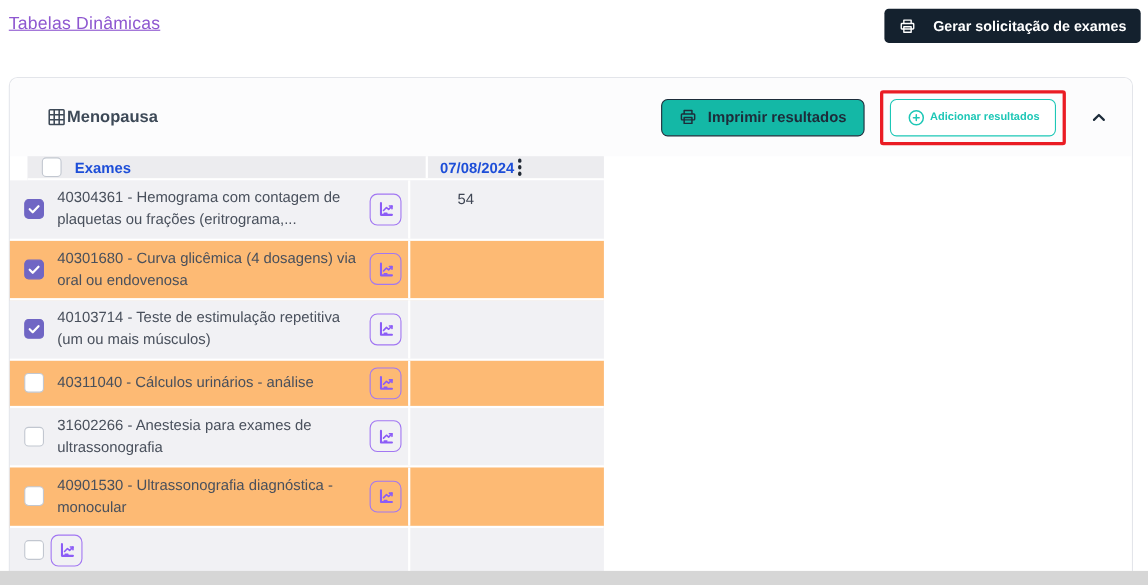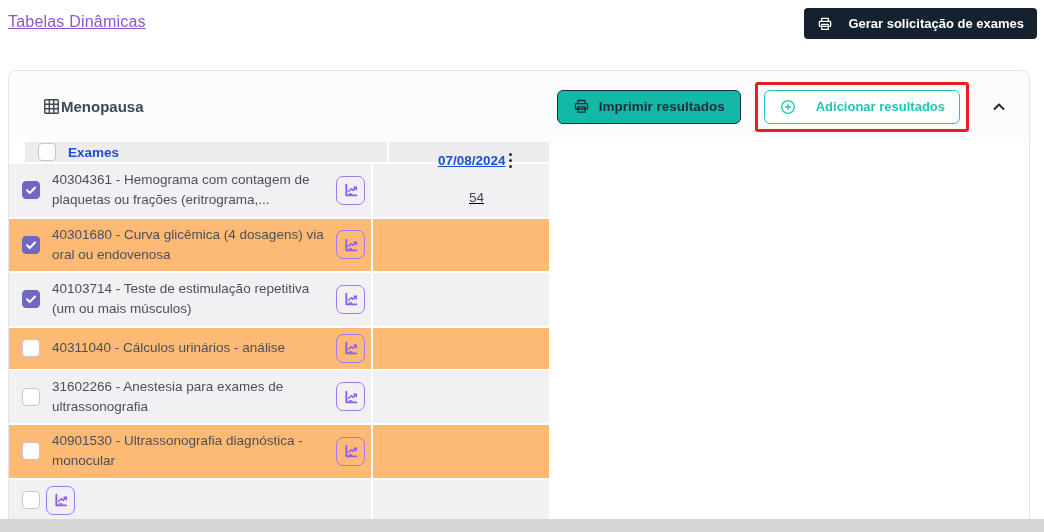--- a/index.html
+++ b/index.html
@@ -19,33 +19,33 @@
   .card-header { display:flex; align-items:center; height:71px; padding:0 20px 0 33px;
     background:#fcfcfd; border-radius:8px 8px 0 0; }
   .panel-title-group { display:flex; align-items:center; gap:0; color:#3d4957; }
   .panel-title { font-size:15px; font-weight:700; color:#3d4957; }
 
   .header-actions { margin-left:auto; display:flex; align-items:center; }
   .print-btn { display:flex; align-items:center; gap:9px; height:34px; padding:0 15px; background:#14b8a6;
     border:1.5px solid #1d2c3a; border-radius:6px; font-size:13.5px; font-weight:700; color:#1d2c3a;
     cursor:pointer; font-family:inherit; white-space:nowrap; }
   .red-box { margin-left:14px; border:3px solid #ea1c24; border-radius:3px; padding:5px 6px; }
-  .add-btn { display:flex; align-items:center; gap:19px; height:34px; padding:0 14px; background:#fff;
-    border:1.5px solid #1dc7b6; border-radius:6px; font-size:13px; font-weight:700; color:#1dc7b6;
+  .add-btn { display:flex; align-items:center; gap:4px; height:34px; padding:0 14px; background:#fff;
+    border:1.5px solid #1dc7b6; border-radius:6px; font-size:10px; font-weight:700; color:#1dc7b6;
     cursor:pointer; font-family:inherit; white-space:nowrap; }
   .collapse-btn { margin-left:24px; margin-right:4px; background:none; border:none; cursor:pointer;
     color:#1d2c3a; display:flex; align-items:center; }
 
   .table { width:540px; }
   .thead { display:flex; background:#ececef; height:22px; border-bottom:2px solid #fff;
     font-weight:700; color:#1d4ed8; font-size:13.5px;margin-left:16px; }
   .thead .cell-exams { align-items:center; }
   .cell-exams { flex:0 0 362px; display:flex; min-width:0; align-items:center; }
   .cell-date { flex:0 0 176px; border-left:2px solid #fff; display:flex;
-    justify-content:center; padding:17px 10px 0 11px;text-decoration:underline; }
+    justify-content:flex-start; padding:0 10px 0 11px; }
   .thead .cell-date { align-items:center; }
   .head-label { margin-left:12px; }
   .date-label { font-weight:700; }
 
   .cb { width:18px; height:18px; border:1.5px solid #c2c7d0; border-radius:4px; background:#fff;
     margin-left:13px; flex:0 0 auto; display:flex; align-items:center; justify-content:center;
     cursor:pointer; }
   .cb svg { display:none; }
   .cb.checked { background:#7066c4; border-color:#7066c4; }
   .cb.checked svg { display:block; }

